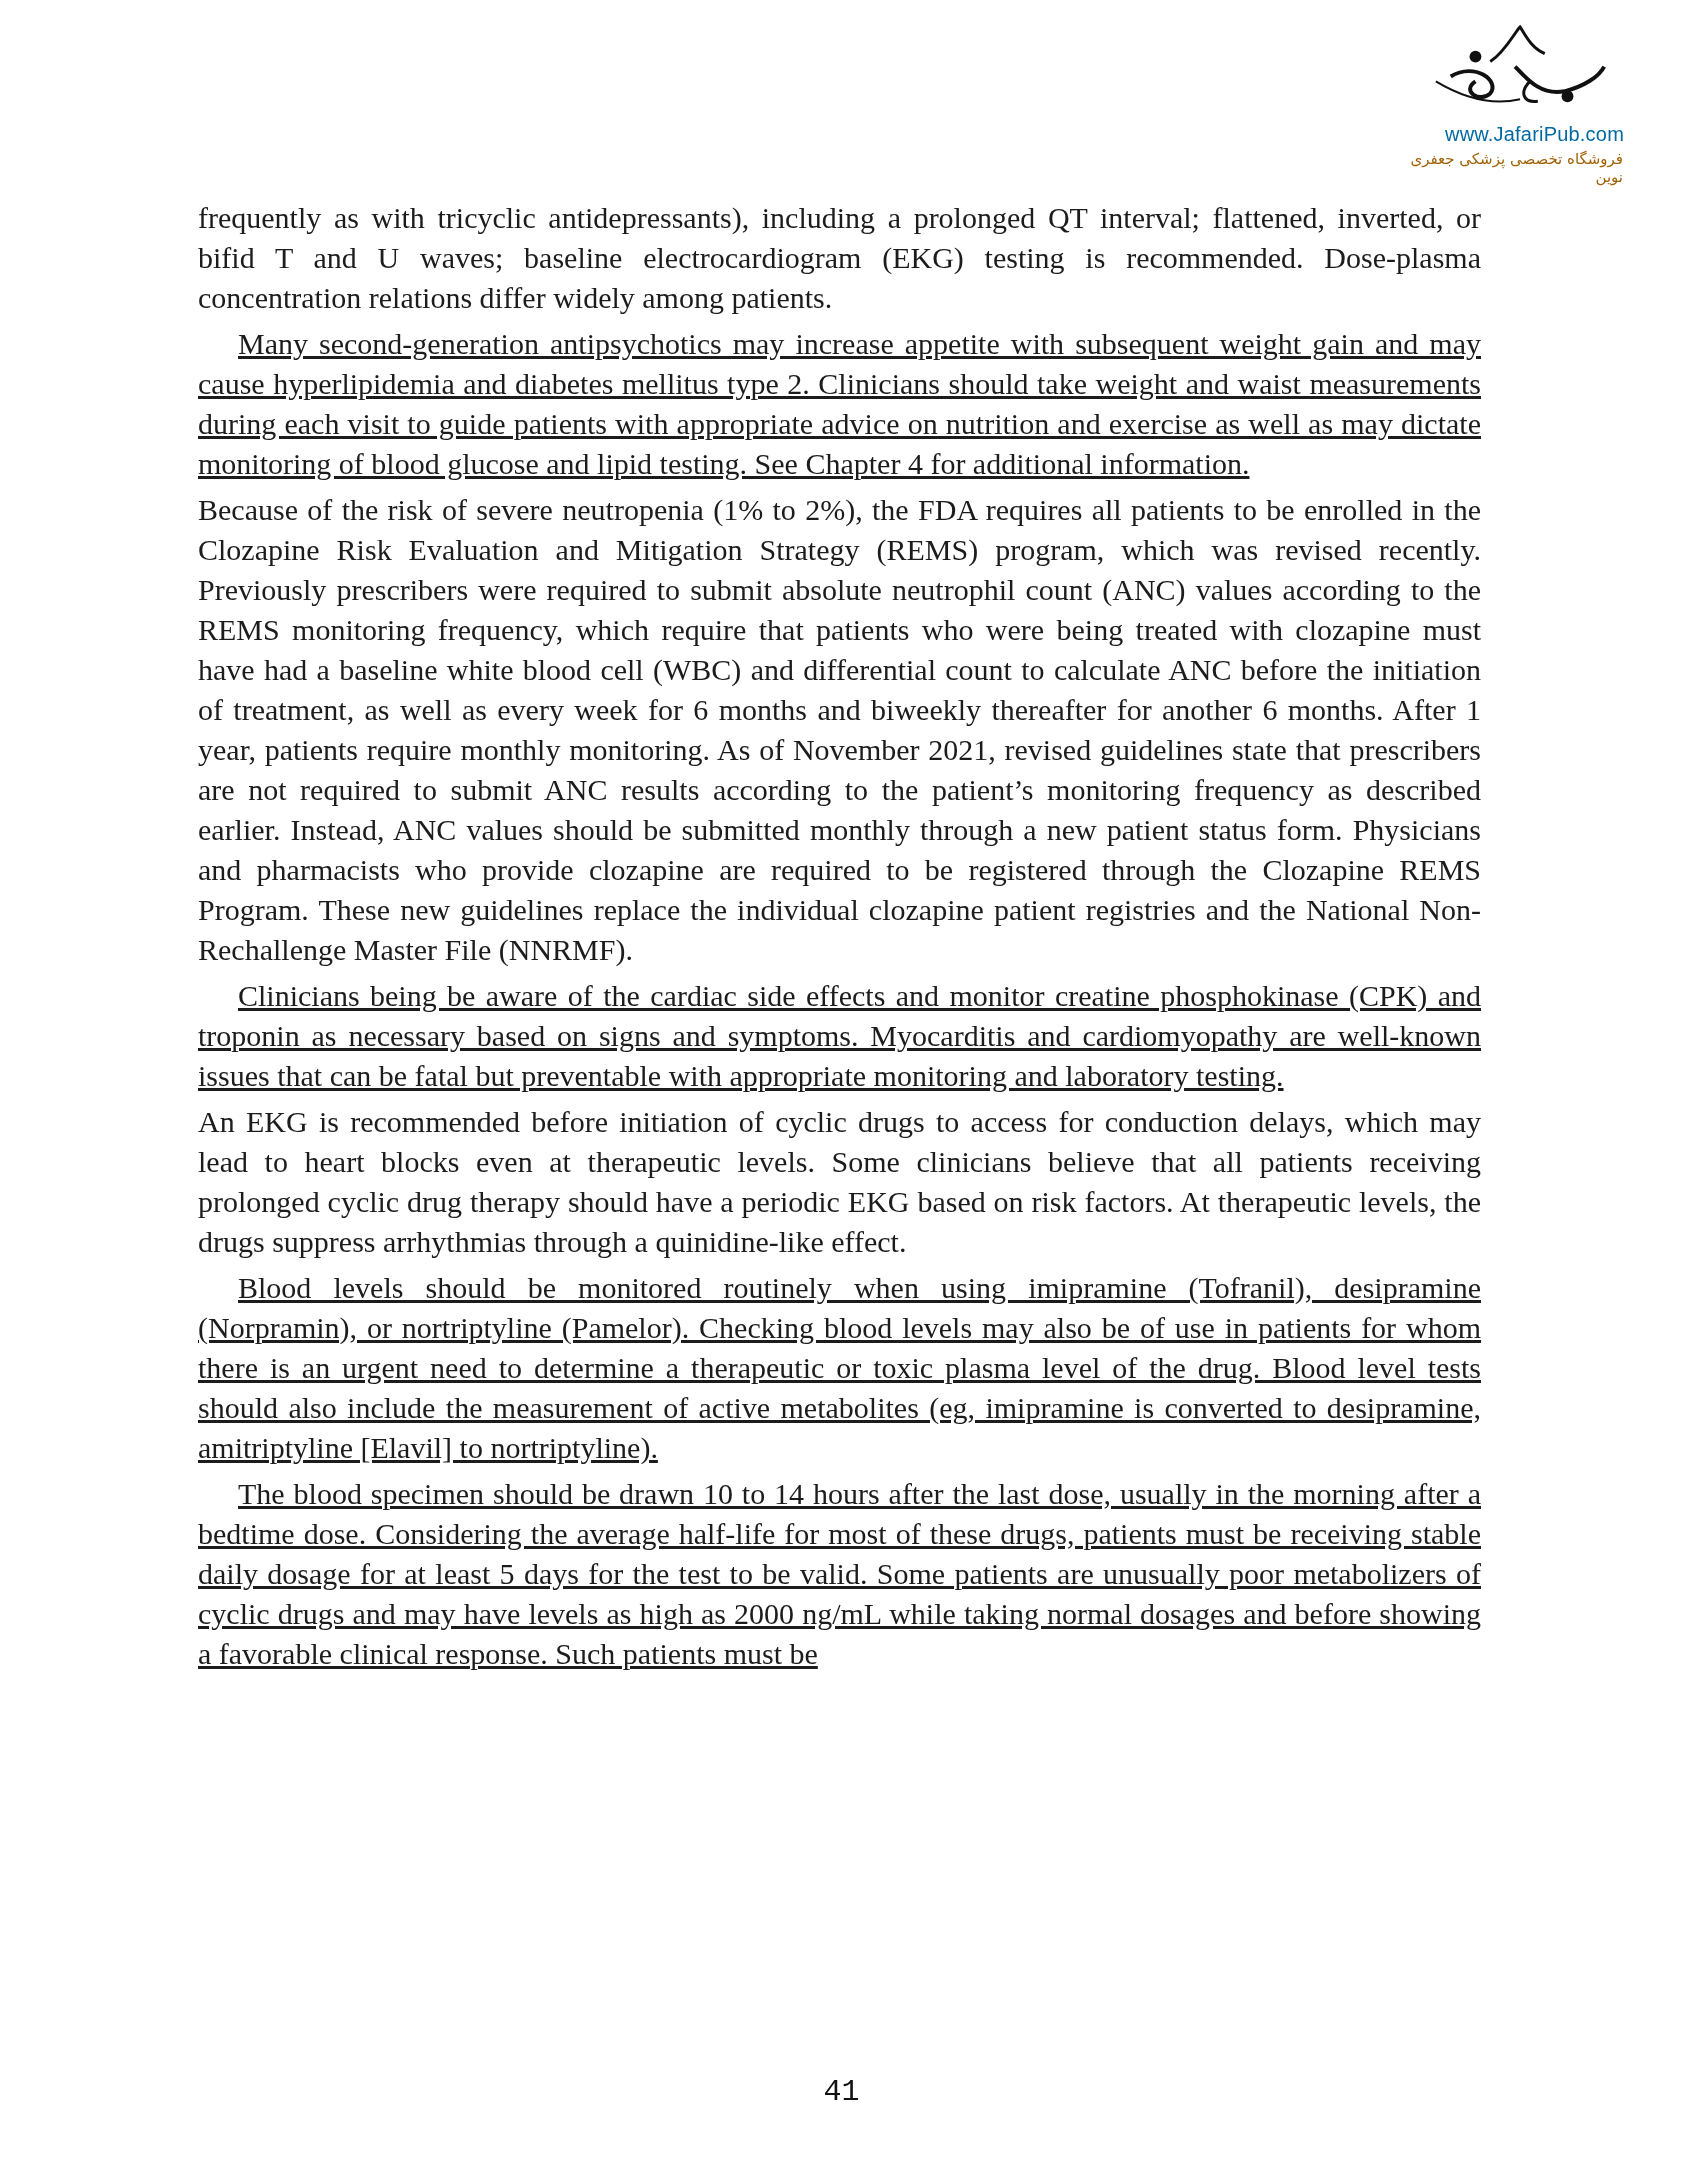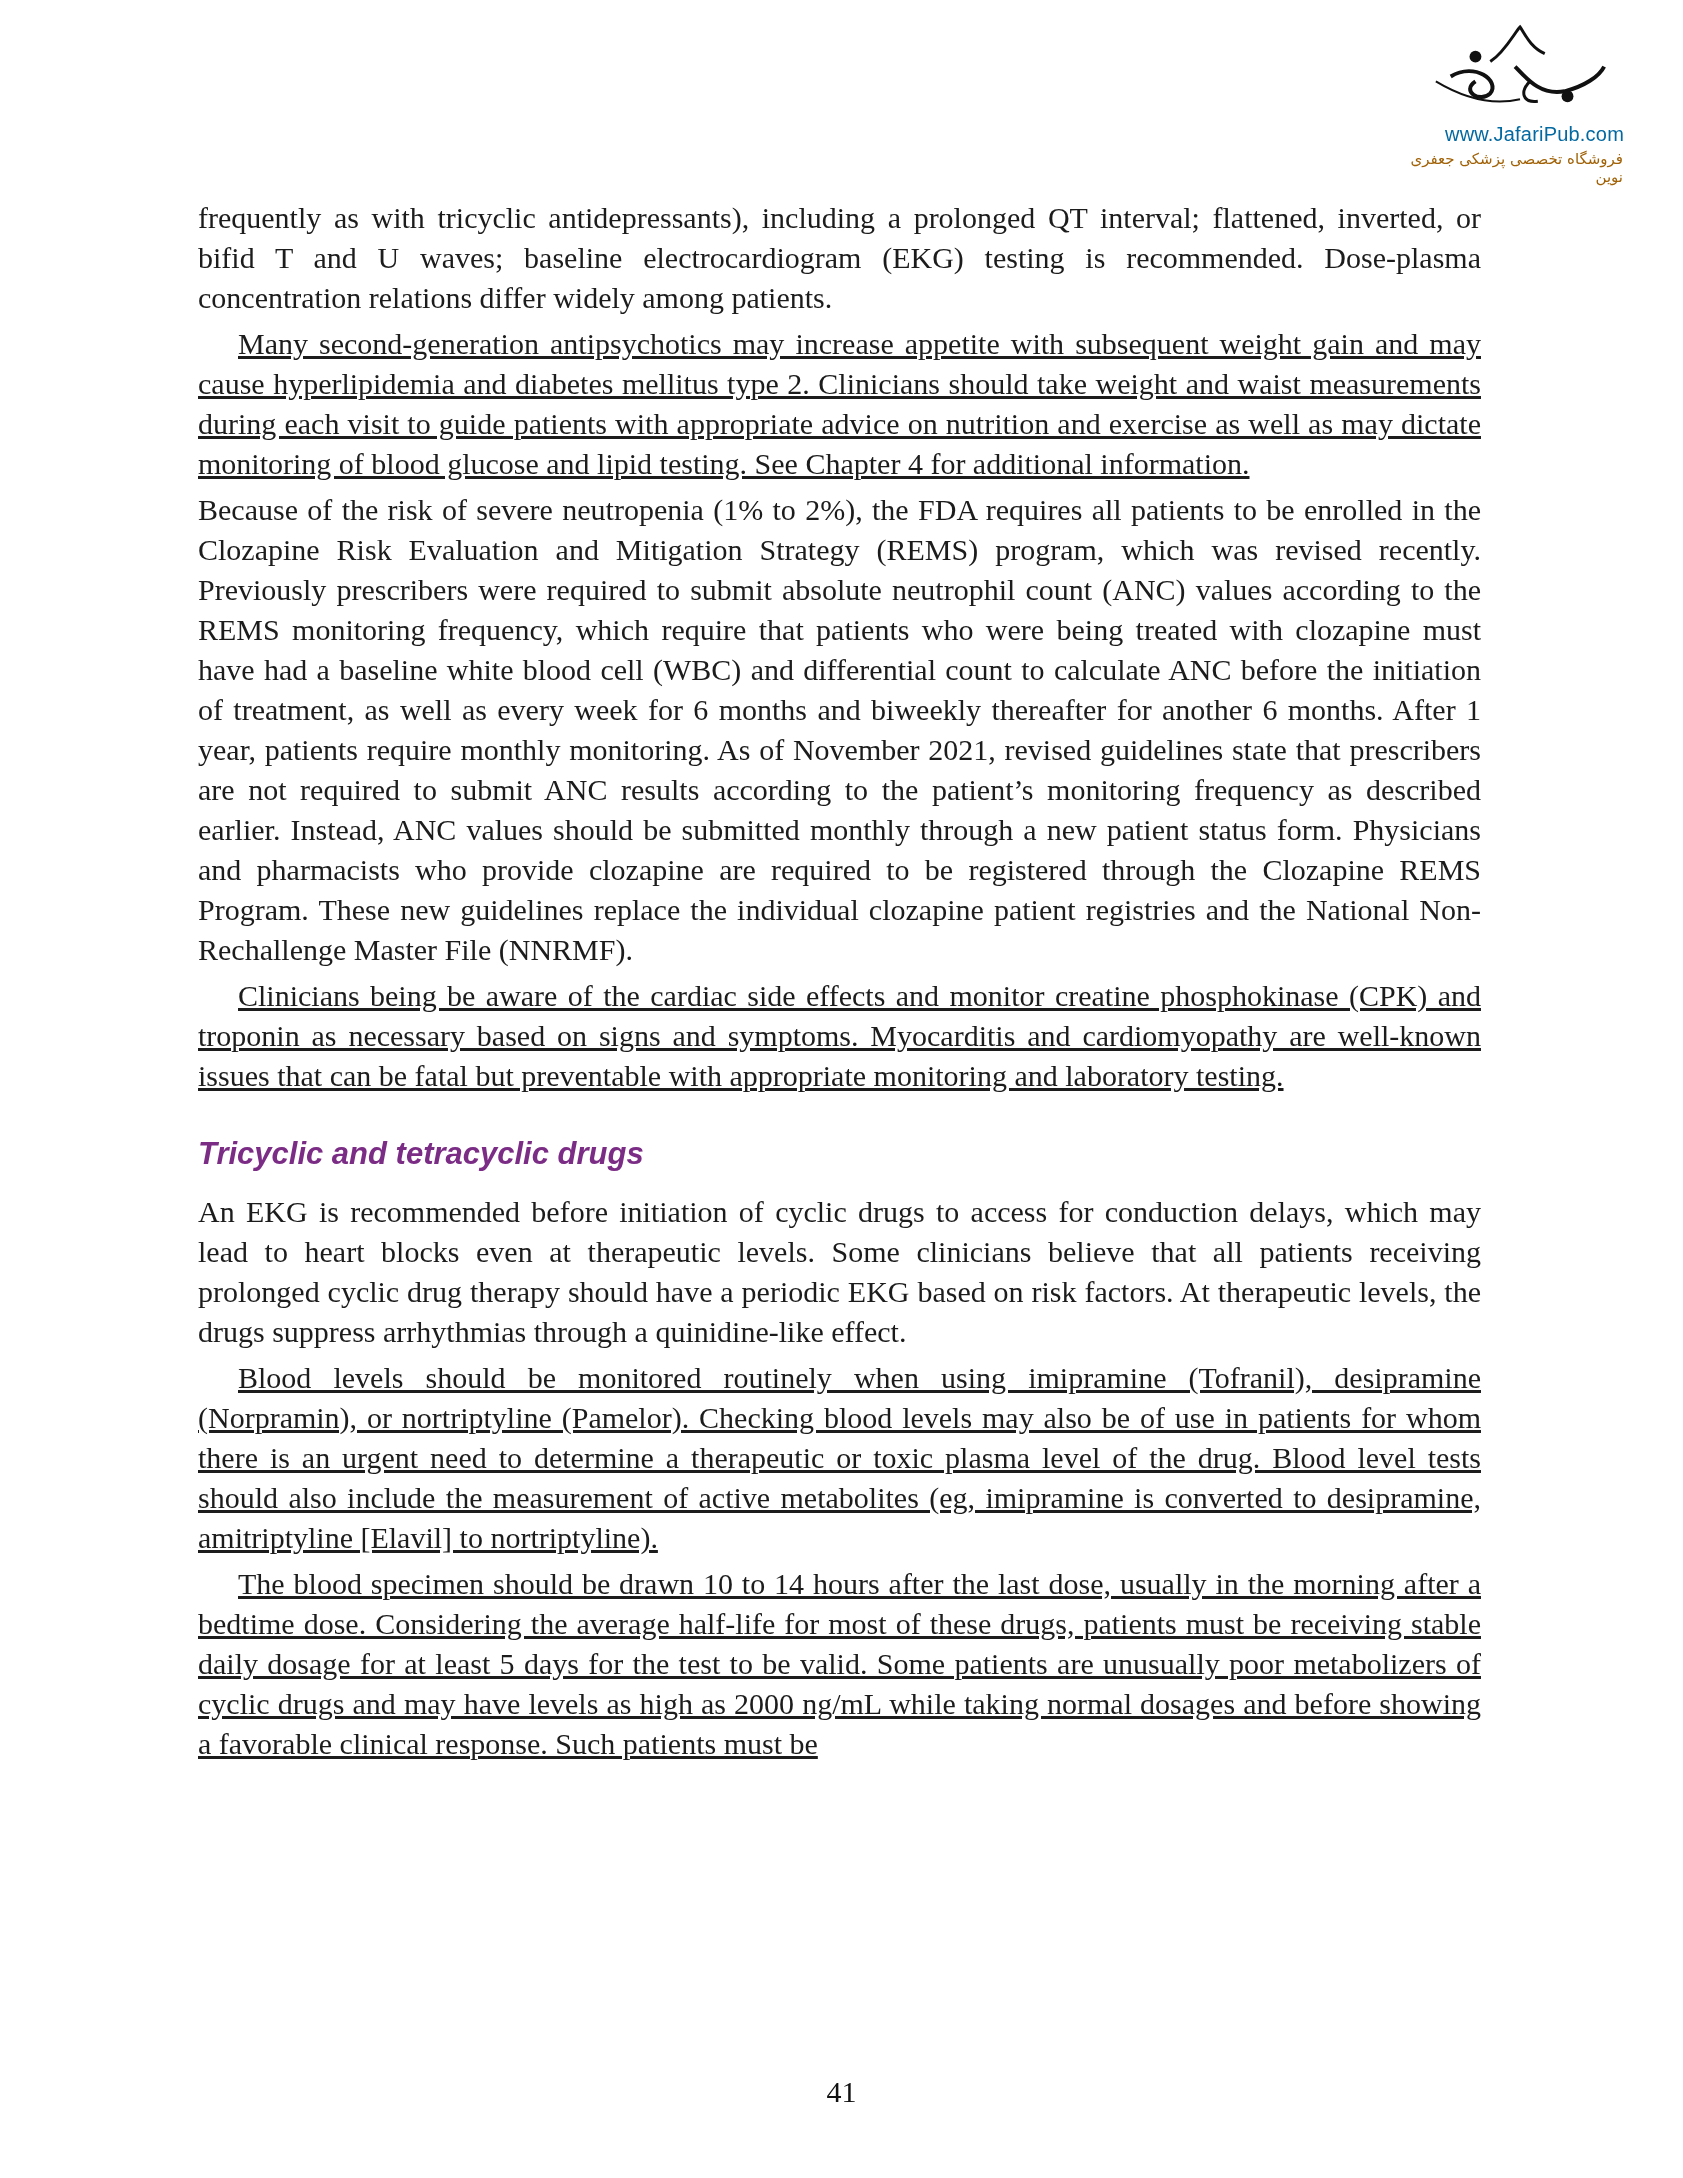--- a/index.html
+++ b/index.html
@@ -25,21 +25,21 @@
     .content p { margin: 0 0 6px 0; text-align: justify; }
     .content p.indent { text-indent: 40px; text-decoration: underline; }
     .heading {
       font-family: "Liberation Sans", sans-serif; font-style: italic; font-size: 31px;
       margin: 38px 0 18px 0; line-height: 40px;
     }
     .heading.green { color: #3a9a78; font-weight: normal; }
     .heading.purple { color: #7b2d86; font-weight: bold; }
     .page-number {
       position: absolute; left: 0; width: 1683px; top: 2075px; text-align: center;
-      font-family: Liberation Serif, serif; font-size: 30px; color: #111;
+      font-family: Liberation Mono, monospace; font-size: 30px; color: #111;
     }
   </style>
 </head>
 <body>
 
 <div class="logo">
   <svg width="198" height="99" viewBox="0 0 200 100">
     <path d="M30 55 C 55 40, 80 60, 70 72 C 60 82, 40 70, 55 60" stroke="#111" stroke-width="4" fill="none"></path>
     <circle cx="55" cy="35" r="6" fill="#111"></circle>
     <path d="M70 40 C 85 30, 95 10, 100 5 C 105 12, 110 25, 125 32" stroke="#111" stroke-width="3" fill="none"></path>
@@ -52,20 +52,19 @@
   <div class="logo-fa">فروشگاه تخصصی پزشکی جعفری نوین</div>
 </div>
 
 <div class="content">
   <p>frequently as with tricyclic antidepressants), including a prolonged QT interval; flattened, inverted, or bifid T and U waves; baseline electrocardiogram (EKG) testing is recommended. Dose-plasma concentration relations differ widely among patients.</p>
   <p class="indent">Many second-generation antipsychotics may increase appetite with subsequent weight gain and may cause hyperlipidemia and diabetes mellitus type 2. Clinicians should take weight and waist measurements during each visit to guide patients with appropriate advice on nutrition and exercise as well as may dictate monitoring of blood glucose and lipid testing. See Chapter 4 for additional information.</p>
 
   <p>Because of the risk of severe neutropenia (1% to 2%), the FDA requires all patients to be enrolled in the Clozapine Risk Evaluation and Mitigation Strategy (REMS) program, which was revised recently. Previously prescribers were required to submit absolute neutrophil count (ANC) values according to the REMS monitoring frequency, which require that patients who were being treated with clozapine must have had a baseline white blood cell (WBC) and differential count to calculate ANC before the initiation of treatment, as well as every week for 6 months and biweekly thereafter for another 6 months. After 1 year, patients require monthly monitoring. As of November 2021, revised guidelines state that prescribers are not required to submit ANC results according to the patient’s monitoring frequency as described earlier. Instead, ANC values should be submitted monthly through a new patient status form. Physicians and pharmacists who provide clozapine are required to be registered through the Clozapine REMS Program. These new guidelines replace the individual clozapine patient registries and the National Non-Rechallenge Master File (NNRMF).</p>
   <p class="indent">Clinicians being be aware of the cardiac side effects and monitor creatine phosphokinase (CPK) and troponin as necessary based on signs and symptoms. Myocarditis and cardiomyopathy are well-known issues that can be fatal but preventable with appropriate monitoring and laboratory testing.</p>
 
-  <h2 class="heading purple">Tricyclic and tetracyclic drugs</h2>
   <p>An EKG is recommended before initiation of cyclic drugs to access for conduction delays, which may lead to heart blocks even at therapeutic levels. Some clinicians believe that all patients receiving prolonged cyclic drug therapy should have a periodic EKG based on risk factors. At therapeutic levels, the drugs suppress arrhythmias through a quinidine-like effect.</p>
   <p class="indent">Blood levels should be monitored routinely when using imipramine (Tofranil), desipramine (Norpramin), or nortriptyline (Pamelor). Checking blood levels may also be of use in patients for whom there is an urgent need to determine a therapeutic or toxic plasma level of the drug. Blood level tests should also include the measurement of active metabolites (eg, imipramine is converted to desipramine, amitriptyline [Elavil] to nortriptyline).</p>
   <p class="indent">The blood specimen should be drawn 10 to 14 hours after the last dose, usually in the morning after a bedtime dose. Considering the average half-life for most of these drugs, patients must be receiving stable daily dosage for at least 5 days for the test to be valid. Some patients are unusually poor metabolizers of cyclic drugs and may have levels as high as 2000 ng/mL while taking normal dosages and before showing a favorable clinical response. Such patients must be</p>
 </div>
 
 <div class="page-number">41</div>
 
 
 </body></html>

